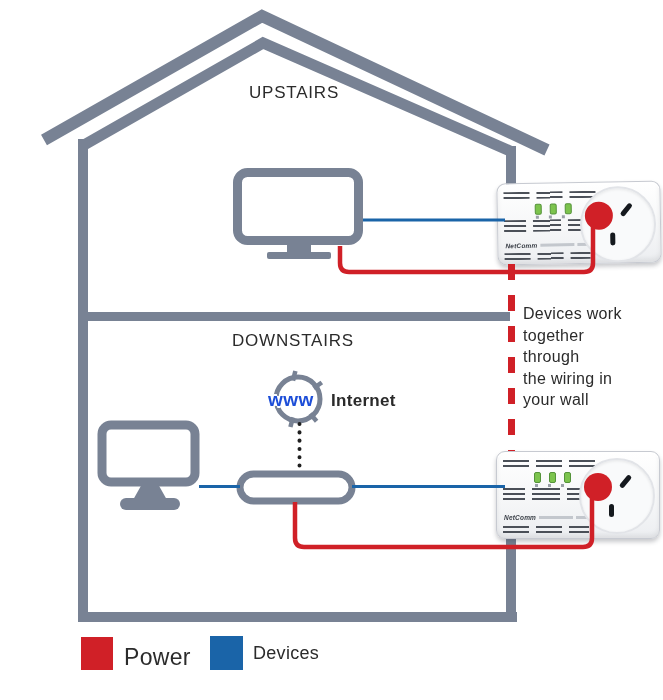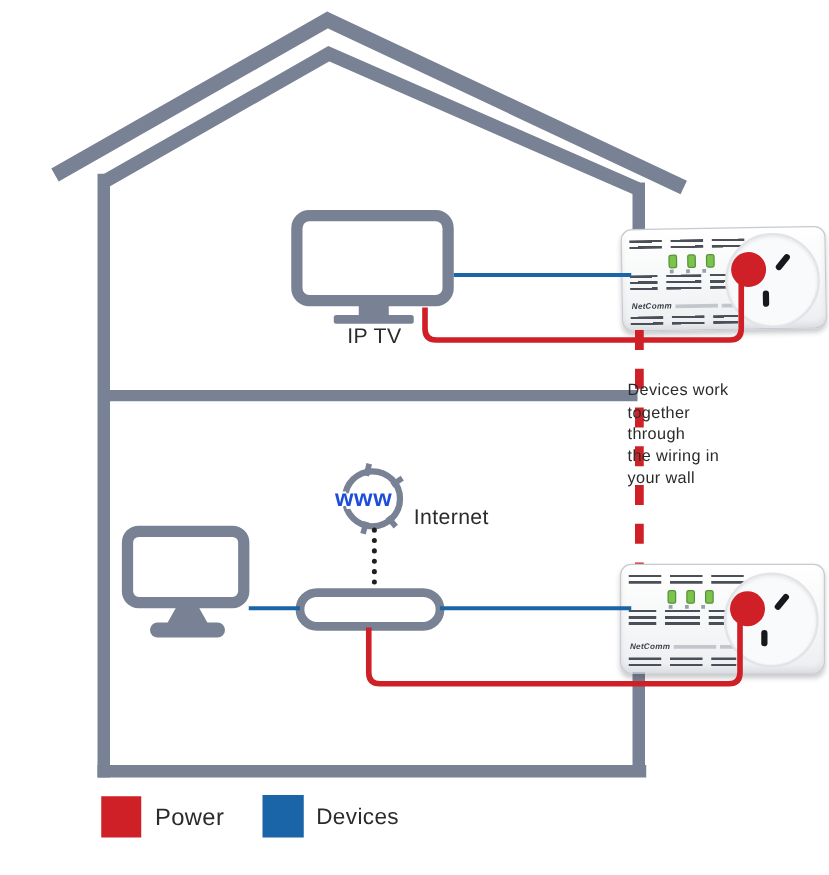--- a/index.html
+++ b/index.html
@@ -10,28 +10,28 @@
   #cables{z-index:3;pointer-events:none;}
   .label{position:absolute;z-index:4;font-size:17px;color:#2b2b2b;letter-spacing:.3px;}
   .label.center{text-align:center;}
   #upstairs-label{left:210px;top:83px;width:168px;letter-spacing:.8px;}
   #downstairs-label{left:207px;top:331px;width:172px;letter-spacing:.8px;}
   #iptv-label{left:252px;top:259px;width:95px;}
   #computer-label{left:92px;top:506px;width:98px;}
   #www-label{left:268px;top:389px;font-size:19px;font-weight:bold;color:#1d4ed8;z-index:4;
      letter-spacing:.5px;
      text-shadow:-2px 0 0 #fff,2px 0 0 #fff,0 -2px 0 #fff,0 2px 0 #fff,-1px -1px 0 #fff,1px 1px 0 #fff;}
-  #internet-label{left:331px;top:404px;}
+  #internet-label{left:331px;top:391px;font-weight:bold;}
   #adsl-label{left:310px;top:446px;}
-  #devices-note{left:502px;top:303px;width:132px;font-size:13px;line-height:1.35;white-space:pre-line;}
+  #devices-note{left:523px;top:303px;width:132px;font-size:16px;line-height:1.35;white-space:pre-line;}
   
   .swatch{position:absolute;z-index:4;}
   #legend-power-swatch{left:81px;top:637px;width:32px;height:33px;background:#d02027;}
   #legend-ethernet-swatch{left:210px;top:636px;width:33px;height:34px;background:#1a64a8;}
-  #legend-power-label{left:124px;top:644px;font-size:19px;}
+  #legend-power-label{left:124px;top:644px;font-size:23px;}
   #legend-ethernet-label{left:253px;top:643px;font-size:18px;}
   
   .adapter{position:absolute;z-index:2;width:162px;background:linear-gradient(180deg,#ffffff 0%,#f6f7f8 55%,#eceef1 100%);
      border:1px solid #c7cad1;border-radius:9px;
      box-shadow:0 3px 4px rgba(40,45,55,.25), inset 0 2px 0 #fff, inset 0 -3px 5px rgba(0,0,0,.07);}
   #adapter-upstairs{left:497px;top:182px;height:80px;transform:rotate(-1deg);}
   #adapter-downstairs{left:496px;top:451px;height:86px;}
   .vent-row{position:absolute;display:flex;gap:7px;left:6px;}
   .vent{background:repeating-linear-gradient(to bottom,#4b5058 0 2px,transparent 2px 5px);}
   .v2{height:7px;}  .v3{height:12px;}
@@ -169,21 +169,22 @@
 
   <svg id="cables" width="663" height="700" viewBox="0 0 663 700">
     <path d="M363,220 H505" fill="none" stroke="#1a64a8" stroke-width="3.2"></path>
     <path d="M199,486.5 H240" fill="none" stroke="#1a64a8" stroke-width="3.2"></path>
     <path d="M352,486.5 H505" fill="none" stroke="#1a64a8" stroke-width="3.2"></path>
     <path d="M340,246 V263 Q340,272 349,272 H584 Q593,272 593,263 V224" fill="none" stroke="#d02027" stroke-width="4.5"></path>
     <path d="M295,502 V538 Q295,547 304,547 H583 Q592,547 592,538 V498" fill="none" stroke="#d02027" stroke-width="4.5"></path>
     <path d="M511.5,264 V451" fill="none" stroke="#d02027" stroke-width="7" stroke-dasharray="16 15"></path>
   </svg>
 
-  <div class="label center" id="iptv-label">IP TV</div>
+  <div class="label center" id="upstairs-label">UPSTAIRS</div>
+  <div class="label center" id="downstairs-label">DOWNSTAIRS</div>
   <div id="www-label" style="position:absolute;">www</div>
   <div class="label" id="internet-label">Internet</div>
   <div class="label" id="devices-note">Devices work
 together
 through
 the wiring in
 your wall</div>
 
   <div>
     <i class="swatch" id="legend-power-swatch"></i>

